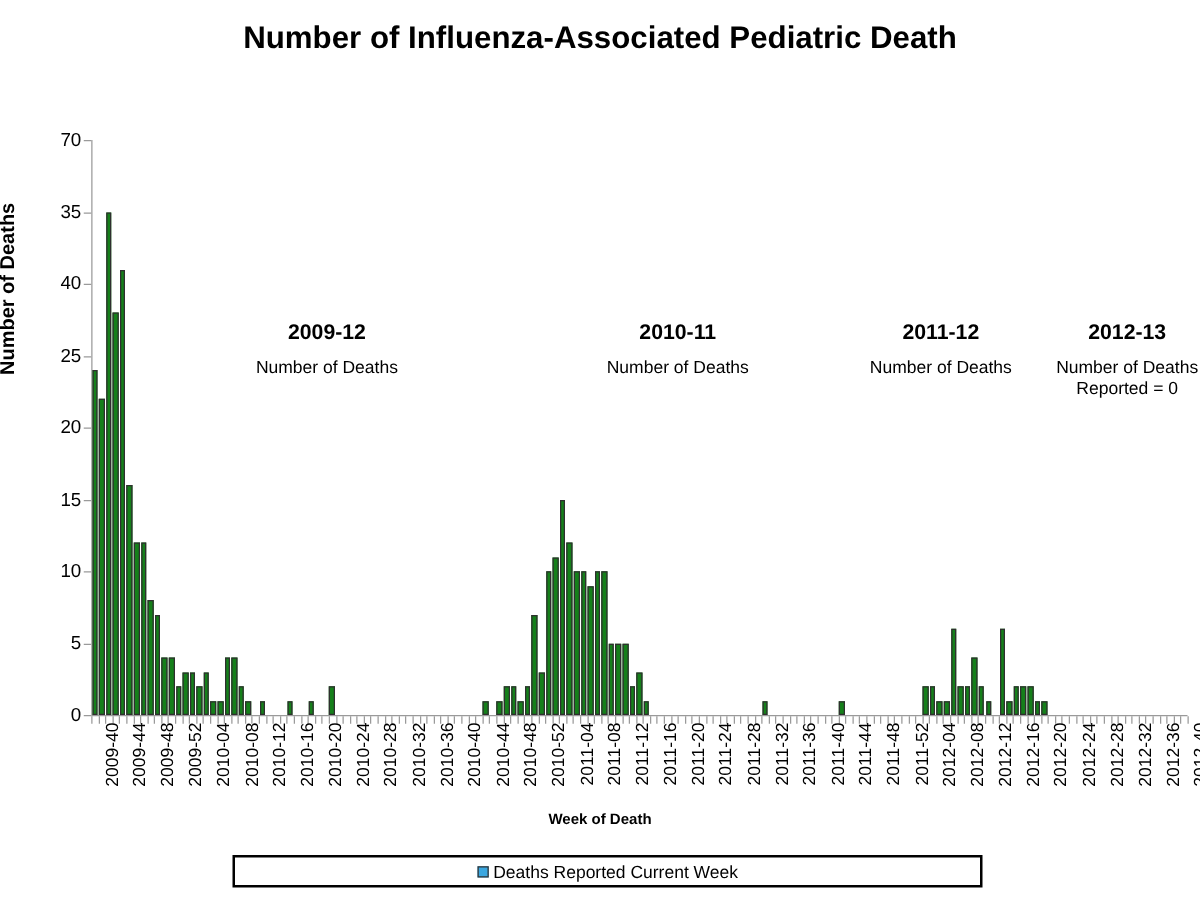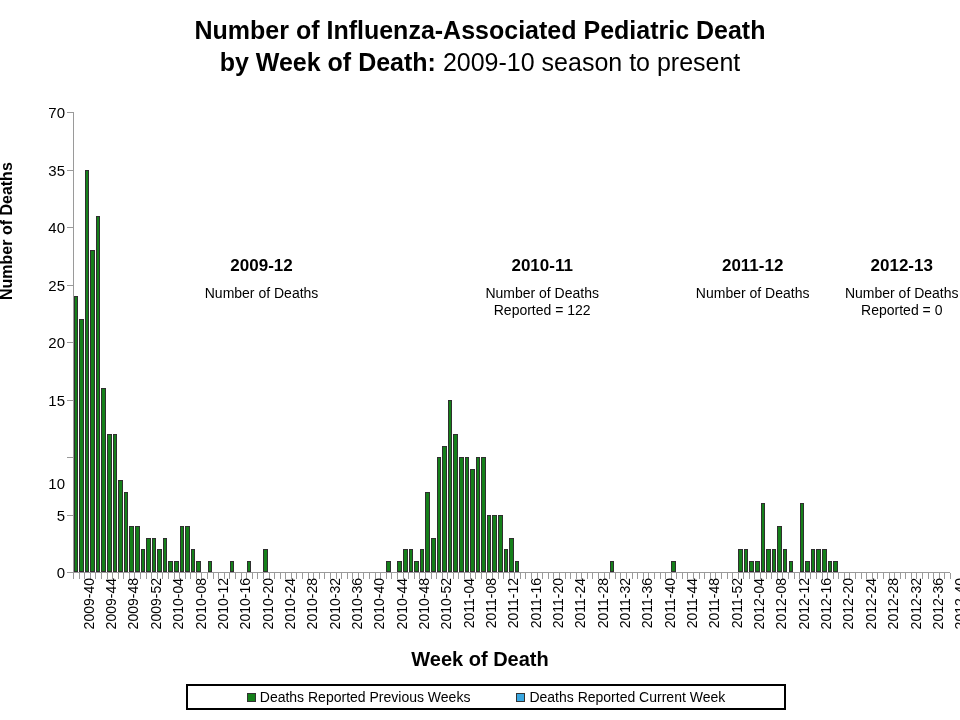--- a/index.html
+++ b/index.html
@@ -114,21 +114,21 @@
     transform: rotate(-90deg) translate(-100%, 0);
   }
 
   
   #xaxis-title {
     position: absolute;
     left: 0;
     top: 648px;
     width: 960px;
     text-align: center;
-    font-size: 20px;
+    font-size: 12px;
     font-weight: bold;
     color: #000;
   }
 
   
   #yaxis-title {
     position: absolute;
     left: -2px;
     top: 300px;
     font-size: 16px;
@@ -188,21 +188,20 @@
     box-sizing: border-box;
   }
 </style>
 </head>
 <body>
 
 <div id="chart-root">
 
   <div class="title-block">
     <div class="title-line title-strong">Number of Influenza-Associated Pediatric Death</div>
-    <div class="title-line"><span class="title-strong">by Week of Death:</span> <span class="title-light">2009-10 season to present</span></div>
   </div>
 
   <div id="yaxis-title">Number of Deaths</div>
 
   <div id="plot">
     <div id="plot-axis-v"></div>
     <div id="plot-axis-h"></div>
     <div id="yticks">
         <div class="ytick" style="top: 460px;"></div>
         <div class="ytick" style="top: 402.5px;"></div>
@@ -447,38 +446,37 @@
       </div>
 
     <div id="seasons">
         <div class="season" style="left: 78.555px; width: 220px; top: 143.75px;">
           <div class="season-name">2009-12</div>
           <div class="season-sub">Number of Deaths</div>
         </div>
         <div class="season" style="left: 359.195px; width: 220px; top: 143.75px;">
           <div class="season-name">2010-11</div>
           <div class="season-sub">Number of Deaths</div>
-          <div class="season-sub">Reported = 122</div>
         </div>
         <div class="season" style="left: 569.675px; width: 220px; top: 143.75px;">
           <div class="season-name">2011-12</div>
           <div class="season-sub">Number of Deaths</div>
         </div>
         <div class="season" style="left: 718.765px; width: 220px; top: 143.75px;">
           <div class="season-name">2012-13</div>
           <div class="season-sub">Number of Deaths</div>
           <div class="season-sub">Reported = 0</div>
         </div>
       </div>
   </div>
 
   <div id="ylabels">
       <div class="y-label-text" style="left: 5px; top: 572px;">0</div>
       <div class="y-label-text" style="left: 5px; top: 514.5px;">5</div>
-      <div class="y-label-text" style="left: 5px; top: 457px; margin-top: 26px;">10</div>
+      <div class="y-label-text" style="left: 5px; top: 457px;">10</div>
       <div class="y-label-text" style="left: 5px; top: 399.5px;">15</div>
       <div class="y-label-text" style="left: 5px; top: 342px;">20</div>
       <div class="y-label-text" style="left: 5px; top: 284.5px;">25</div>
       <div class="y-label-text" style="left: 5px; top: 227px;">40</div>
       <div class="y-label-text" style="left: 5px; top: 169.5px;">35</div>
       <div class="y-label-text" style="left: 5px; top: 112px;">70</div>
     </div>
 
   <div id="xlabels">
       <div class="xlab" style="left: 7.79299px;">2009-40</div>
@@ -520,22 +518,18 @@
       <div class="xlab" style="left: 812.175px;">2012-28</div>
       <div class="xlab" style="left: 834.519px;">2012-32</div>
       <div class="xlab" style="left: 856.863px;">2012-36</div>
       <div class="xlab" style="left: 879.207px;">2012-40</div>
     </div>
 
   <div id="xaxis-title">Week of Death</div>
 
   <div id="legend">
       <div class="legend-entry">
-        <span class="legend-swatch" style="background: rgb(21, 128, 26);"></span>
-        <span>Deaths Reported Previous Weeks</span>
-      </div>
-      <div class="legend-entry">
         <span class="legend-swatch" style="background: rgb(58, 167, 224);"></span>
         <span>Deaths Reported Current Week</span>
       </div>
     </div>
 
 </div>
 
 </body></html>

